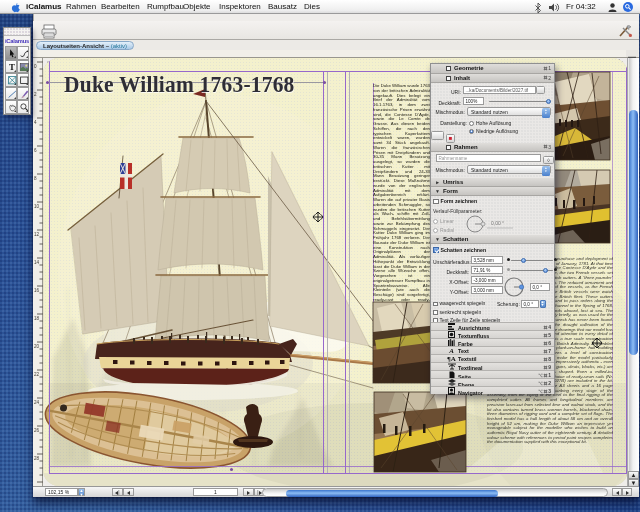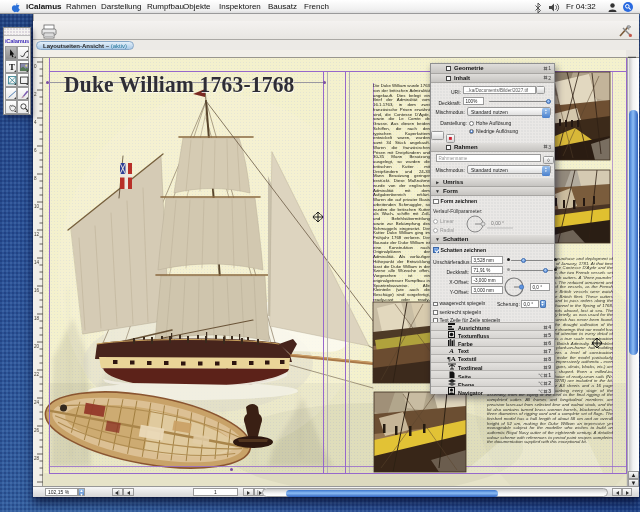--- a/index.html
+++ b/index.html
@@ -32,21 +32,21 @@
  background:linear-gradient(#e4f0fa,#aac9e6);border:0.5px solid #88a8c8;
  font-size:6px;line-height:8.5px;color:#222;font-weight:bold;}
 #tab .aktiv{color:#2a7a9c;font-weight:normal;}
 #hruler{position:absolute;left:0;top:37px;width:606px;height:8px;
  background:#f1efe9;border-bottom:1px solid #98968f;}
 #vruler{position:absolute;left:0;top:45px;width:10px;height:428px;
  background:#f1efe9;border-right:1px solid #98968f;}
 .dots{background-image:radial-gradient(circle at 1px 1px, rgba(120,120,130,.25) 0.5px, transparent 1px);background-size:3px 3px;}
 #rulcorner{position:absolute;right:1px;top:37px;width:12px;height:8px;background:#e8e6e2;border-bottom:1px solid #98968f;}
 
-#doc{position:absolute;left:10px;top:45px;width:585px;height:428px;background:#dad7bf;overflow:hidden;}
+#doc{position:absolute;left:10px;top:45px;width:585px;height:428px;background:#dad7bf;overflow:hidden;border-radius:16px;}
 #page{position:absolute;left:1px;top:0;width:583px;height:415px;background:#f4f1cd;background-image:radial-gradient(circle at 1.5px 1.5px, rgba(205,208,218,.4) 0.6px, transparent 1px);background-size:3px 3px;}
 #pb{position:absolute;left:0;top:0;width:583px;height:428px;background:#e6e3c8;}
 
 #vsb{position:absolute;right:0;top:45px;width:12px;height:428px;background:#e9e9e9;border-left:1px solid #a8a8a8;}
 #vsb .track{position:absolute;left:1px;top:0;width:10px;height:413px;background:linear-gradient(90deg,#c8c8c8,#f2f2f2 40%,#ffffff);}
 #vthumb{position:absolute;left:1px;top:52px;width:9px;height:245px;border-radius:5px;
  background:linear-gradient(90deg,#3a74cc,#8cbcf4 45%,#2e62be);}
 #vsb .arr{position:absolute;left:0;width:11px;height:8px;background:linear-gradient(#fafafa,#d0d0d0);border:1px solid #999;font-size:6px;line-height:7px;text-align:center;color:#222;}
 
 #statusbar{position:absolute;left:0;top:473px;width:606px;height:11px;
@@ -825,26 +825,26 @@
           <path d="M1.1 1.1 h.9 v.9 h-.9z M3 1.1 h.9 v.9 h-.9z M1.1 3 h.9 v.9 h-.9z M3 3 h.9 v.9 h-.9z M1.7 1.7 h1.6 v1.6 h-1.6z" fill="none" stroke="#555" stroke-width="0.55"></path>
         </svg>3</span></div>
 </div>
 
 <div id="menubar">
   <svg class="abs" style="left:11px;top:2px" width="10" height="11" viewBox="0 0 10 11">
    <path d="M6.4 1.2 c.1.8-.6 1.6-1.3 1.5 -.1-.8.7-1.6 1.3-1.5z M5 3.2 c.6 0 1-.35 1.7-.35 .7 0 1.4.4 1.8 1 -1.5.9-1.2 3 .3 3.6 -.3.8-.8 1.7-1.5 2.3 -.5.5-1 .5-1.5.25 -.5-.25-.9-.25-1.4 0 -.5.25-1 .2-1.5-.3 C1.2 8.6.6 6.7 1 5.2 1.3 4 2.3 3.2 3.3 3.2c.6 0 1.1.35 1.7.35z" fill="#2a70d8"></path>
   </svg>
   <span style="left:26px;font-weight:bold">iCalamus</span>
   <span style="left:66px">Rahmen</span>
-  <span style="left:101px">Darstellung</span>
+  <span style="left:101px">Bearbeiten</span>
   <span style="left:147px">Rumpfbau</span>
   <span style="left:183px">Objekte</span>
   <span style="left:219px">Inspektoren</span>
   <span style="left:268px">Bausatz</span>
-  <span style="left:304px">French</span>
+  <span style="left:304px">Dies</span>
   <svg class="abs" style="left:535px;top:2.5px" width="6" height="10" viewBox="0 0 6 10">
       <path d="M3 0 L3 10 M3 0 L5.5 2.5 L0.5 7.5 M3 10 L5.5 7.5 L0.5 2.5" stroke="#555" stroke-width="1" fill="none"></path>
     </svg>
   <svg class="abs" style="left:549px;top:3px" width="11" height="9" viewBox="0 0 11 9">
       <path d="M0 3 L2.5 3 L5 0.5 L5 8.5 L2.5 6 L0 6 Z" fill="#444"></path>
       <path d="M6.5 2.2 a3 3 0 0 1 0 4.6 M8 0.8 a5 5 0 0 1 0 7.4" stroke="#444" stroke-width=".9" fill="none"></path>
     </svg>
   <span style="left:566px">Fr 04:32</span>
   <svg class="abs" style="left:608px;top:3px" width="9" height="9" viewBox="0 0 9 9">
       <circle cx="4.5" cy="2.5" r="2.2" fill="#333"></circle>

